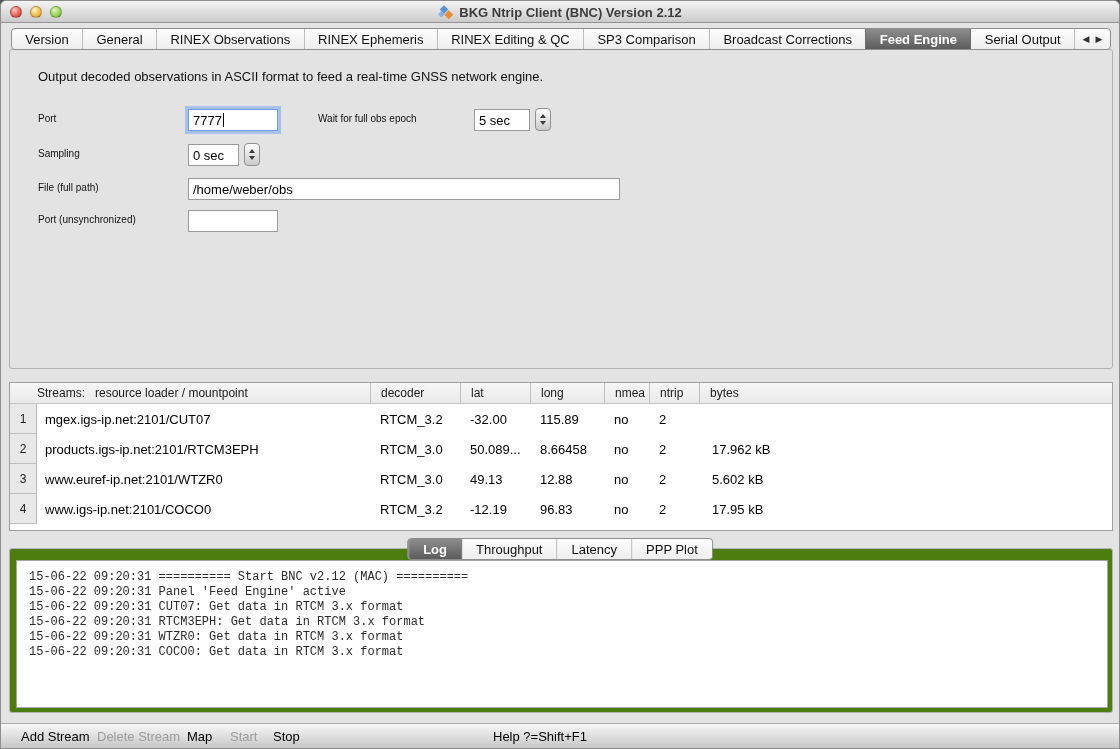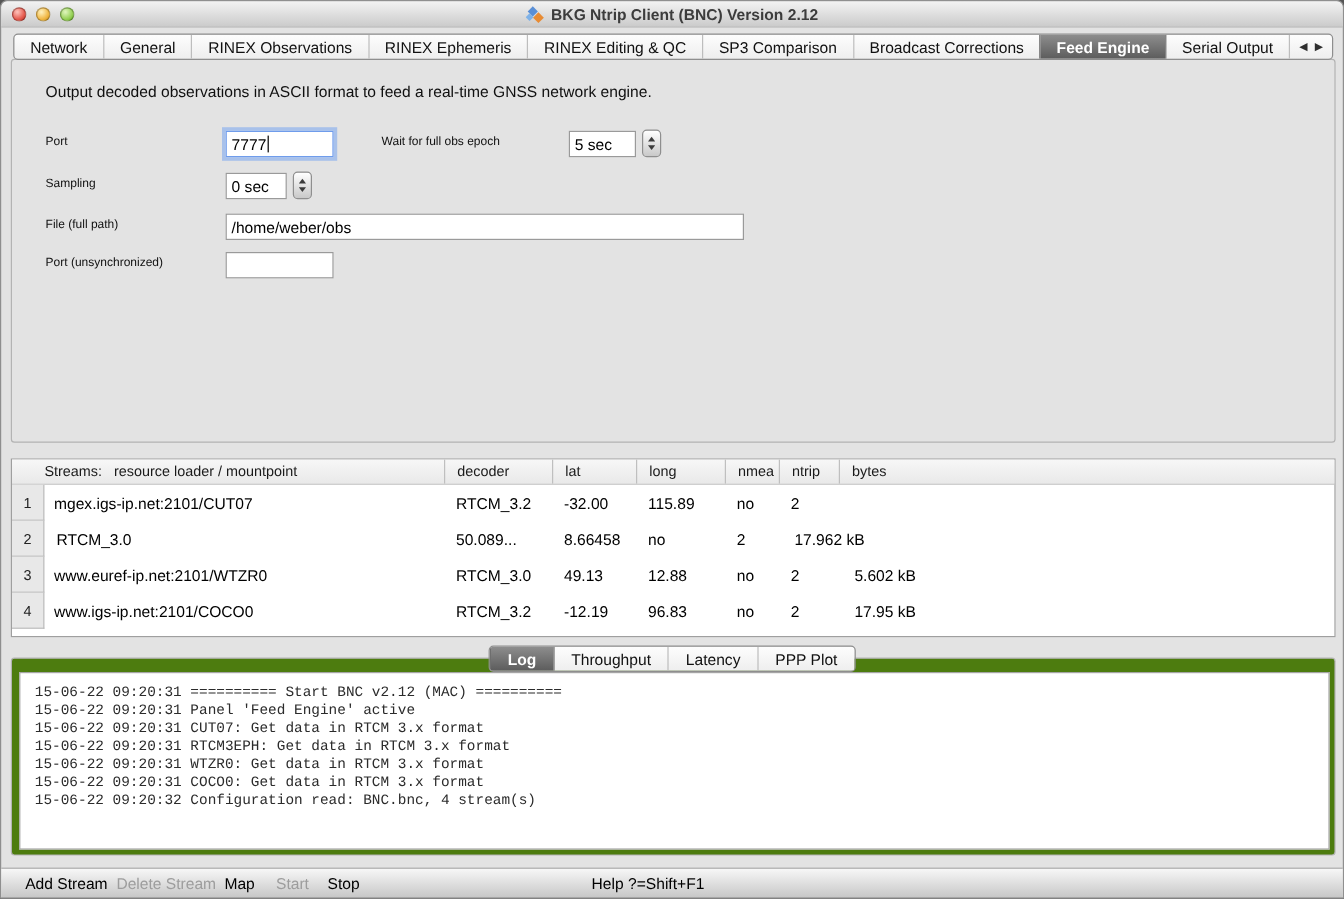--- a/index.html
+++ b/index.html
@@ -145,21 +145,21 @@
       <svg width="16" height="15" viewBox="0 0 16 15">
         <rect x="3" y="1.5" width="6" height="6" transform="rotate(45 6 4.5)" fill="#5a8fd6"></rect>
         <rect x="7.5" y="6.5" width="6.4" height="6.4" transform="rotate(45 10.7 9.7)" fill="#e88b33"></rect>
         <rect x="1" y="7" width="4.6" height="4.6" transform="rotate(45 3.3 9.3)" fill="#7fb2e8"></rect>
       </svg>
       <span>BKG Ntrip Client (BNC) Version 2.12</span>
     </div>
   </div>
 
   <div class="tabbar">
-    <div class="tab">Network</div>
+    <div class="tab">Version</div>
     <div class="tab">General</div>
     <div class="tab">RINEX Observations</div>
     <div class="tab">RINEX Ephemeris</div>
     <div class="tab">RINEX Editing &amp; QC</div>
     <div class="tab">SP3 Comparison</div>
     <div class="tab">Broadcast Corrections</div>
     <div class="tab selected">Feed Engine</div>
     <div class="tab">Serial Output</div>
     <div class="tab-arrows">
       <span>◀</span>
@@ -218,20 +218,21 @@
       <div class="rownum">1</div>
       <div class="cell-mount">mgex.igs-ip.net:2101/CUT07</div>
       <div>RTCM_3.2</div>
       <div>-32.00</div>
       <div>115.89</div>
       <div>no</div>
       <div>2</div>
     </div>
     <div class="trow">
       <div class="rownum">2</div>
+      <div class="cell-mount">products.igs-ip.net:2101/RTCM3EPH</div>
       <div>RTCM_3.0</div>
       <div>50.089...</div>
       <div>8.66458</div>
       <div>no</div>
       <div>2</div>
       <div class="cell-bytes">17.962 kB</div>
     </div>
     <div class="trow">
       <div class="rownum">3</div>
       <div class="cell-mount">www.euref-ip.net:2101/WTZR0</div>
@@ -255,21 +256,20 @@
   </div>
 
   <div class="log-frame">
     <div class="log-area">
       <div class="log-line">15-06-22 09:20:31 ========== Start BNC v2.12 (MAC) ==========</div>
       <div class="log-line">15-06-22 09:20:31 Panel 'Feed Engine' active</div>
       <div class="log-line">15-06-22 09:20:31 CUT07: Get data in RTCM 3.x format</div>
       <div class="log-line">15-06-22 09:20:31 RTCM3EPH: Get data in RTCM 3.x format</div>
       <div class="log-line">15-06-22 09:20:31 WTZR0: Get data in RTCM 3.x format</div>
       <div class="log-line">15-06-22 09:20:31 COCO0: Get data in RTCM 3.x format</div>
-      <div class="log-line">15-06-22 09:20:32 Configuration read: BNC.bnc, 4 stream(s)</div>
     </div>
   </div>
   <div class="log-tabbar">
     <div class="tab selected" style="padding:0 14px;">Log</div>
     <div class="tab" style="padding:0 14px;">Throughput</div>
     <div class="tab" style="padding:0 14px;">Latency</div>
     <div class="tab" style="padding:0 14px;">PPP Plot</div>
   </div>
 
   <div class="bottombar">

